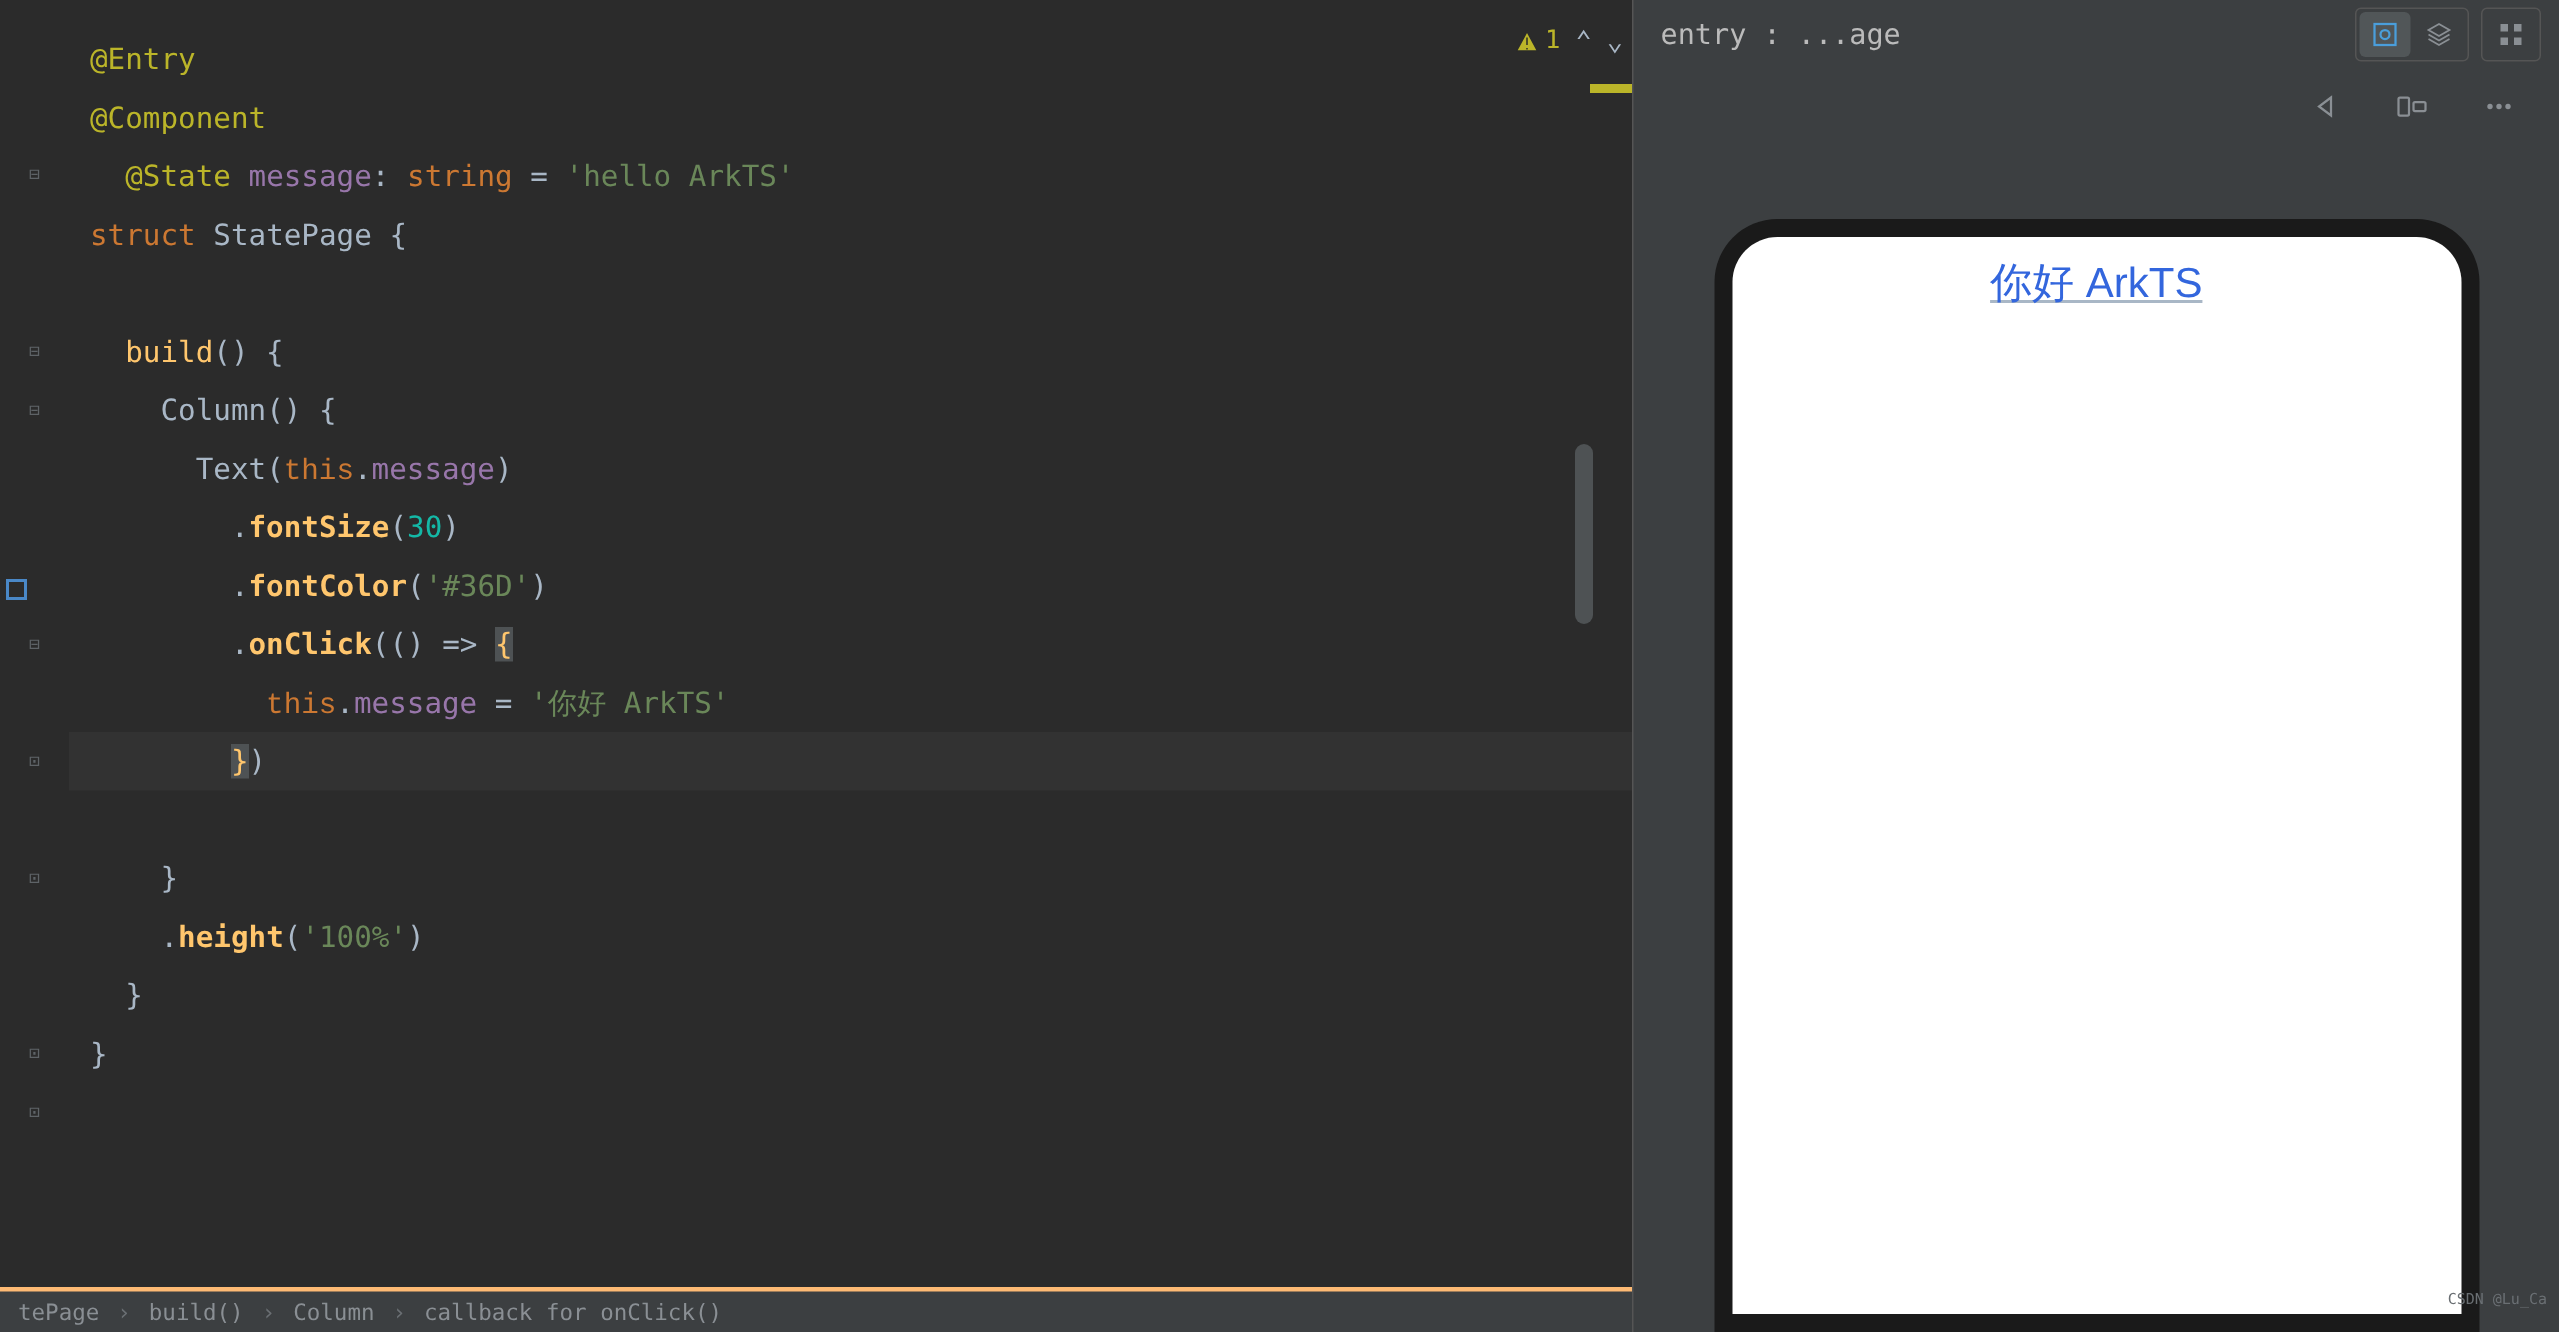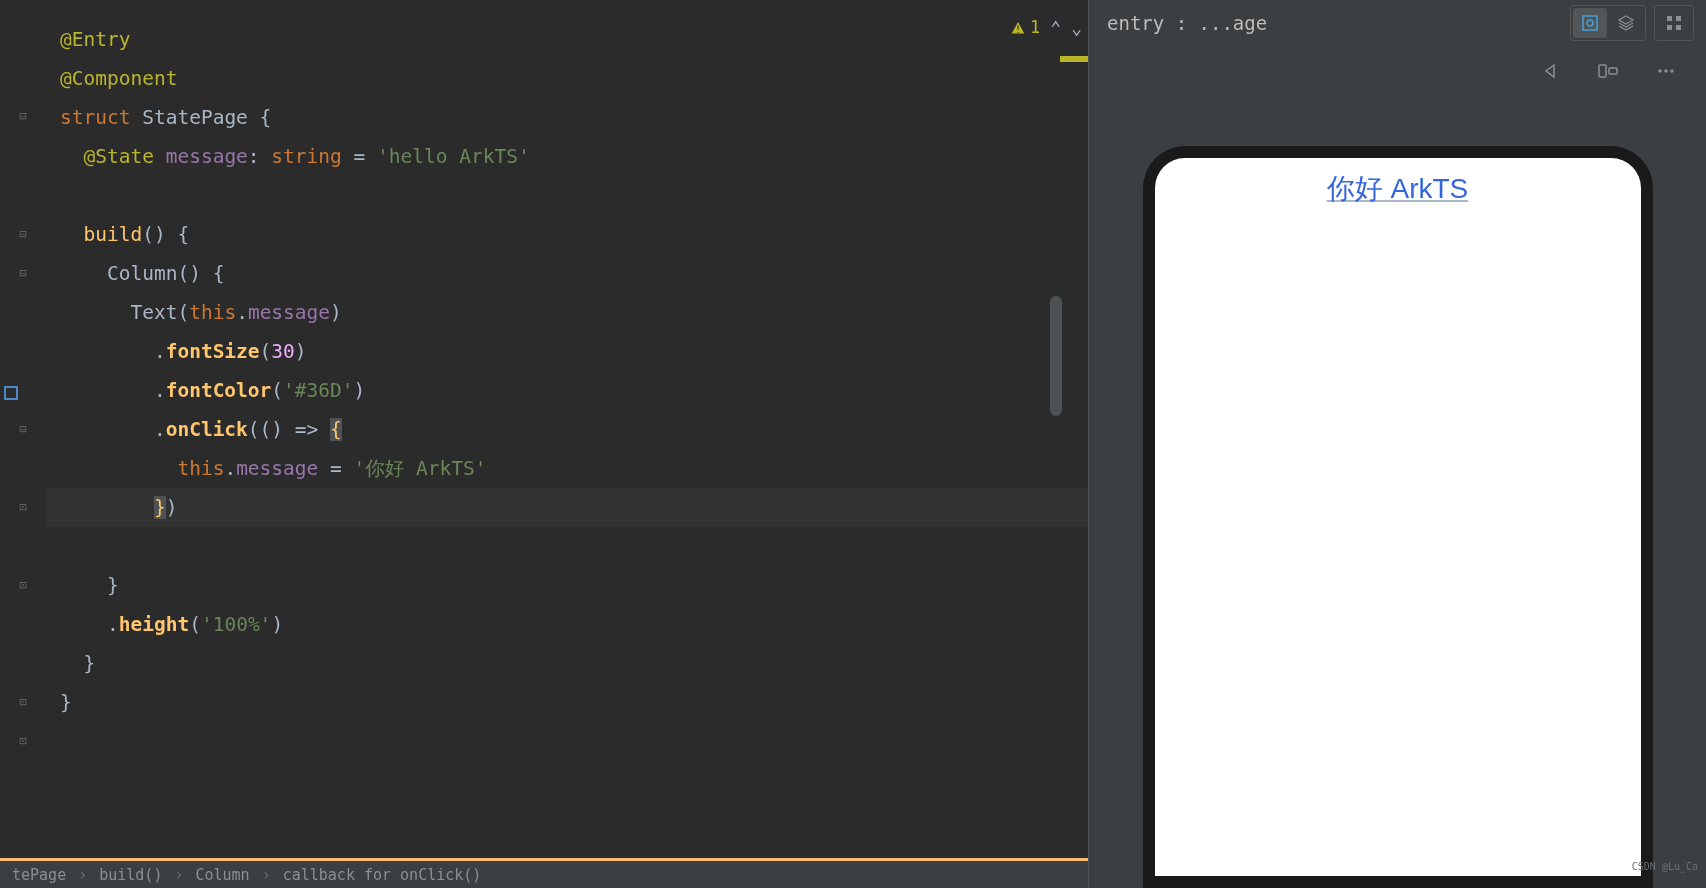--- a/index.html
+++ b/index.html
@@ -56,24 +56,24 @@
     }
     .code-line {
       white-space: pre;
       height: 39px;
     }
     .tok-annotation { color: #bbb529; }
     .tok-keyword { color: #cc7832; }
     .tok-property { color: #9876aa; }
     .tok-method { color: #ffc66d; font-weight: bold; }
     .tok-string { color: #6a8759; }
-    .tok-number { color: #f0abfc; }
+    .tok-number { color: #14b8a6; }
     .tok-punct { color: #a9b7c6; }
     .tok-bracket-hl { background: #4e5254; color: #ffc66d; }
-    .tok-this { color: #cc7832; }
+    .tok-this { color: #cc7832; font-family: Liberation Mono, monospace; }
     .tok-func-name { color: #ffc66d; }
     .tok-component { color: #a9b7c6; }
     .tok-struct-name { color: #a9b7c6; }
     .code-highlight-line {
       background: #323232;
       position: absolute;
       left: 0; right: 0;
       height: 39px;
       z-index: 0;
     }
@@ -254,22 +254,22 @@
     <div class="gutter-icon" style="top:735px">
         <span style="font-size:12px">⊡</span>
       </div>
   </div>
 
   <div class="code-area">
     <div class="code-highlight-line" style="top:488px"></div>
     <div style="position:relative;z-index:1">
     <div class="code-line"><span class="tok-annotation">@Entry</span></div>
     <div class="code-line"><span class="tok-annotation">@Component</span></div>
+    <div class="code-line">  <span class="tok-annotation">@State</span><span class="tok-property"> message</span><span class="tok-punct">:</span><span class="tok-keyword"> string</span><span class="tok-punct"> = </span><span class="tok-string">'hello ArkTS'</span></div>
     <div class="code-line"><span class="tok-keyword">struct</span><span class="tok-struct-name"> </span><span class="tok-struct-name">StatePage</span><span class="tok-punct"> {</span></div>
-    <div class="code-line">  <span class="tok-annotation">@State</span><span class="tok-property"> message</span><span class="tok-punct">:</span><span class="tok-keyword"> string</span><span class="tok-punct"> = </span><span class="tok-string">'hello ArkTS'</span></div>
     <div class="code-line"></div>
     <div class="code-line">  <span class="tok-func-name">build</span><span class="tok-punct">() {</span></div>
     <div class="code-line">    <span class="tok-component">Column</span><span class="tok-punct">() {</span></div>
     <div class="code-line">      <span class="tok-component">Text</span><span class="tok-punct">(</span><span class="tok-this">this</span><span class="tok-punct">.</span><span class="tok-property">message</span><span class="tok-punct">)</span></div>
     <div class="code-line">        <span class="tok-punct">.</span><span class="tok-method">fontSize</span><span class="tok-punct">(</span><span class="tok-number">30</span><span class="tok-punct">)</span></div>
     <div class="code-line">        <span class="tok-punct">.</span><span class="tok-method">fontColor</span><span class="tok-punct">(</span><span class="tok-string">'#36D'</span><span class="tok-punct">)</span></div>
     <div class="code-line">        <span class="tok-punct">.</span><span class="tok-method">onClick</span><span class="tok-punct">(() =&gt; </span><span class="tok-bracket-hl">{</span></div>
     <div class="code-line">          <span class="tok-this">this</span><span class="tok-punct">.</span><span class="tok-property">message</span><span class="tok-punct"> = </span><span class="tok-string">'你好 ArkTS'</span></div>
     <div class="code-line">        <span class="tok-bracket-hl">}</span><span class="tok-punct">)</span></div>
     <div class="code-line"></div>

